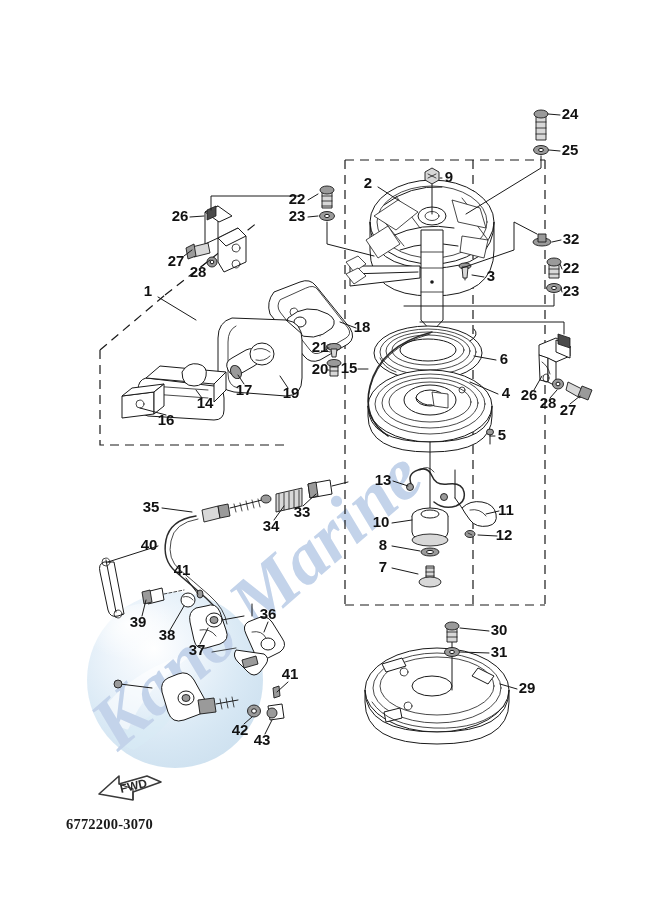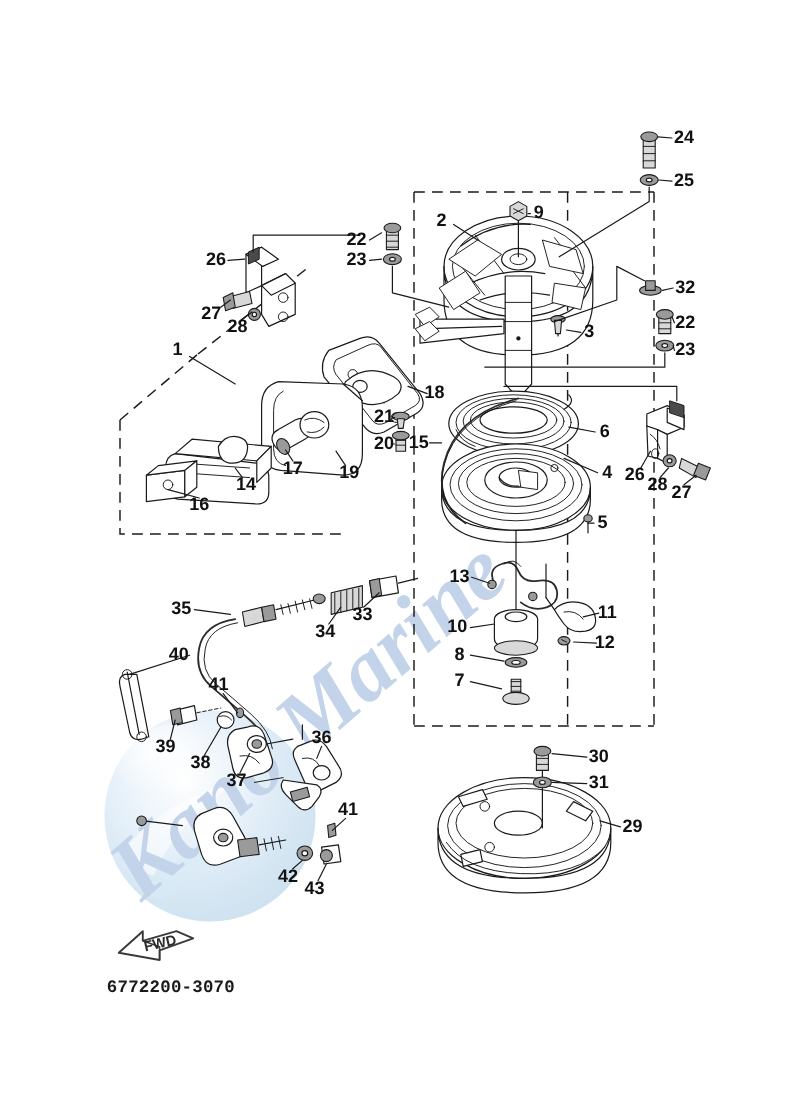--- a/index.html
+++ b/index.html
@@ -20,22 +20,22 @@
   .fillw{fill:#ffffff;stroke:#1a1a1a;stroke-width:1;stroke-linejoin:round;}
   .fillw-t{fill:#ffffff;stroke:#1a1a1a;stroke-width:0.8;stroke-linejoin:round;}
   .fillg{fill:#d8d8d8;stroke:#1a1a1a;stroke-width:0.9;stroke-linejoin:round;}
   .fillgd{fill:#9a9a9a;stroke:#1a1a1a;stroke-width:0.9;stroke-linejoin:round;}
   .filldk{fill:#4a4a4a;stroke:#1a1a1a;stroke-width:0.8;stroke-linejoin:round;}
   .fillk{fill:#1a1a1a;stroke:none;}
   .grp{fill:none;stroke:#1a1a1a;stroke-width:1.2;stroke-dasharray:9 6;stroke-linecap:butt;}
   .lead{stroke:#1a1a1a;stroke-width:1;fill:none;stroke-linecap:round;}
   .lbl{font-family:"Liberation Sans","DejaVu Sans",sans-serif;font-size:15px;font-weight:bold;fill:#111111;}
   #partno{
-    position:absolute;left:89px;top:816px;z-index:6;
-    font-family:Liberation Mono, monospace;
+    position:absolute;left:66px;top:816px;z-index:6;
+    font-family:Liberation Serif, serif;
     font-size:14.5px;font-weight:bold;color:#1a1a1a;letter-spacing:0.2px;
     white-space:nowrap;
   }
   #fwd-wrap{position:absolute;left:95px;top:768px;z-index:6;width:70px;height:45px;}
   .wm-txt{
     font-family:"Liberation Serif","DejaVu Serif",serif;
     font-size:74px;font-style:italic;font-weight:bold;
     fill:#c3d3ea;
   }
 </style>

